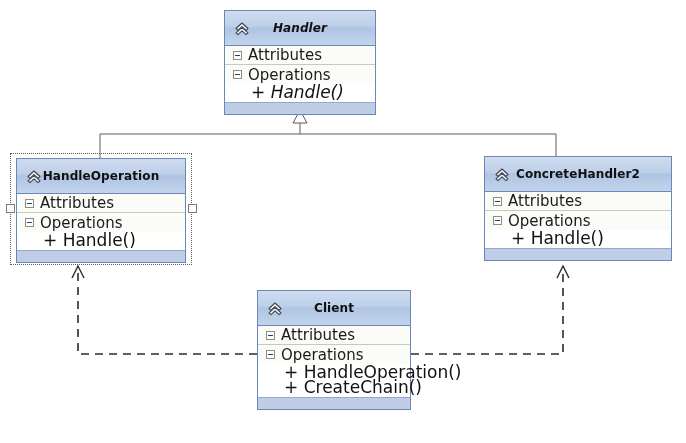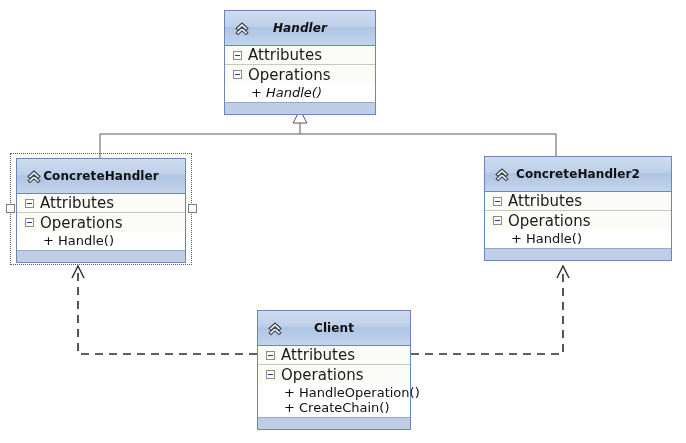--- a/index.html
+++ b/index.html
@@ -111,21 +111,21 @@
     height: 1px;
     background: #1f3f7a;
   }
 
   .uml-members {
     background: #ffffff;
     padding: 1px 4px 2px 4px;
   }
 
   .uml-member {
-    font-size: 13px;
+    font-size: 17px;
     color: #111111;
     padding: 0 0 0 22px;
     line-height: 15px;
     white-space: nowrap;
   }
   .uml-member.abstract {
     font-style: italic;
   }
 
   .uml-footer {
@@ -198,21 +198,21 @@
     </div>
     <div class="uml-footer"></div>
   </div>
 
   <div class="uml-class" style="left:16px; top:152px; width:170px;">
     <div class="uml-header">
       <svg class="abstract-icon" viewBox="0 0 18 18">
         <path d="M3 9.5 L9 4 L15 9.5 L13 11.3 L9 7.6 L5 11.3 Z" fill="#f3f6fb" stroke="#3f4450" stroke-width="1.1" stroke-linejoin="round"></path>
         <path d="M3 13.8 L9 8.3 L15 13.8 L13 15.6 L9 11.9 L5 15.6 Z" fill="#f3f6fb" stroke="#3f4450" stroke-width="1.1" stroke-linejoin="round"></path>
       </svg>
-      <div class="uml-title">ConcreteHandler</div>
+      <div class="uml-title">HandleOperation</div>
     </div>
     <div class="uml-section">
       <span class="expander"></span>
       <span class="uml-section-label">Attributes</span>
     </div>
     <div class="uml-section no-border">
       <span class="expander"></span>
       <span class="uml-section-label">Operations</span>
     </div>
     <div class="uml-members">
@@ -240,21 +240,21 @@
     <div class="uml-section no-border">
       <span class="expander"></span>
       <span class="uml-section-label">Operations</span>
     </div>
     <div class="uml-members">
       <div class="uml-member">+ Handle()</div>
     </div>
     <div class="uml-footer"></div>
   </div>
 
-  <div class="uml-class" style="left:257px; top:284px; width:154px;margin-top:20px;">
+  <div class="uml-class" style="left:257px; top:284px; width:154px;">
     <div class="uml-header">
       <svg class="abstract-icon" viewBox="0 0 18 18">
         <path d="M3 9.5 L9 4 L15 9.5 L13 11.3 L9 7.6 L5 11.3 Z" fill="#f3f6fb" stroke="#3f4450" stroke-width="1.1" stroke-linejoin="round"></path>
         <path d="M3 13.8 L9 8.3 L15 13.8 L13 15.6 L9 11.9 L5 15.6 Z" fill="#f3f6fb" stroke="#3f4450" stroke-width="1.1" stroke-linejoin="round"></path>
       </svg>
       <div class="uml-title">Client</div>
     </div>
     <div class="uml-section">
       <span class="expander"></span>
       <span class="uml-section-label">Attributes</span>

